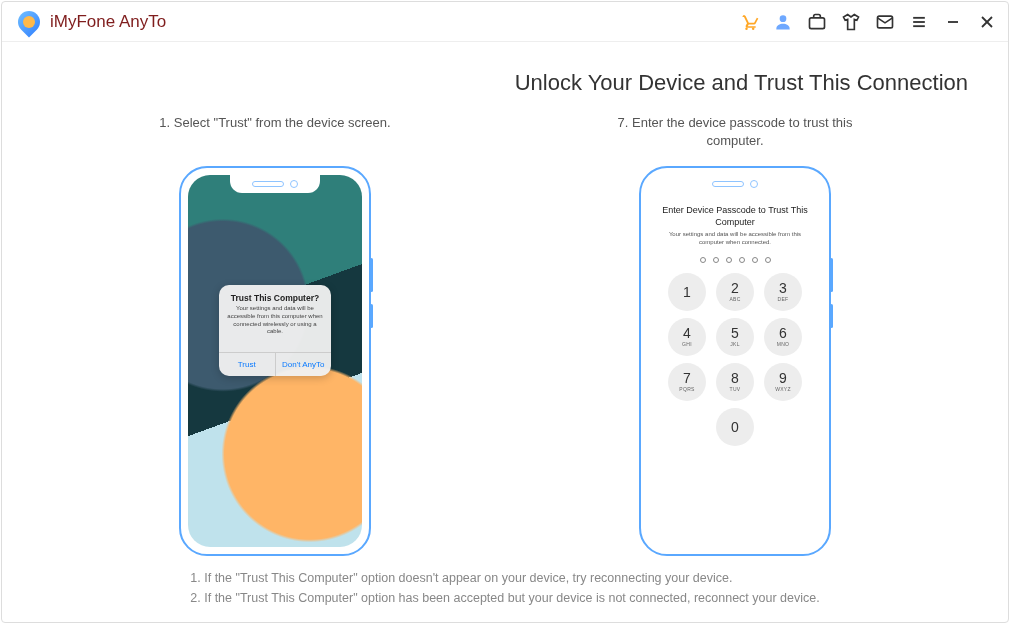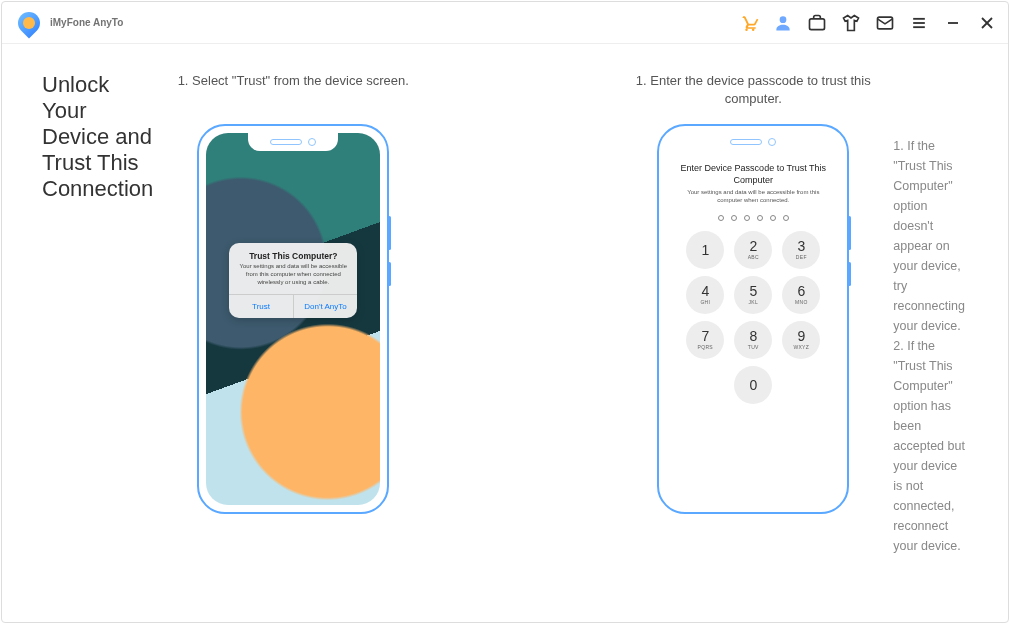--- a/index.html
+++ b/index.html
@@ -38,35 +38,35 @@
   }
   .logo::after {
     content:"";
     position:absolute;
     top:5px; left:5px;
     width:12px; height:12px;
     background:#ffb94a;
     border-radius:50%;
     transform: rotate(45deg);
   }
-  .app-title { font-size: 10px; font-weight: 700; color: #737373; }
+  .app-title { font-size: 17px; font-weight: 400; color: #7f1d1d; }
   .titlebar-spacer { flex: 1; }
   .titlebar-buttons { display: flex; align-items: center; gap: 12px; }
   .tb-btn { width: 22px; height: 22px; display:flex; align-items:center; justify-content:center; cursor:pointer; color:#333; }
   .tb-btn svg { width: 20px; height: 20px; }
   .cart-btn { color:#ffa726; }
   .user-btn { color:#6ea8ff; }
 
   
   .content {
     flex: 1;
     padding: 28px 40px 14px 40px;
     display: flex;
-    flex-direction: row;
-    align-items: flex-start;
+    flex-direction: column;
+    align-items: flex-end;
   }
   .main-title {
     font-size: 22px;
     font-weight: 500;
     color: #333;
     margin-bottom: 18px;
   }
   .steps {
     display: flex;
     gap: 180px;
@@ -152,30 +152,30 @@
     background:
       radial-gradient(circle at 70% 75%, #ffb566 0 28%, transparent 29%),
       radial-gradient(circle at 20% 35%, #3d5a6e 0 30%, transparent 31%),
       linear-gradient(160deg, #2f7f7a 0 35%, #15383f 35% 60%, #bfe2ec 60% 100%);
   }
   .dialog {
     position:absolute;
     top: 110px;
     left: 50%;
     transform: translateX(-50%);
-    width: 128px;
+    width: 112px;
     background: rgba(240,240,240,0.96);
     border-radius: 10px;
     text-align: center;
     overflow:hidden;
     box-shadow: 0 2px 8px rgba(0,0,0,0.2);
   }
   .dialog-title { font-size: 8.5px; font-weight:600; padding: 8px 6px 2px; color:#222;}
   .dialog-msg { font-size: 6px; color:#444; padding: 0 6px 8px; line-height:1.3;}
-  .dialog-actions { display:flex; border-top:0.5px solid #ccc; }
+  .dialog-actions { display:flex; border-top:0.5px solid #ccc;margin-top:8px; }
   .dialog-btn { flex:1; font-size:8px; color:#0a7aff; padding:7px 0; cursor:pointer; }
   .dialog-btn + .dialog-btn { border-left:0.5px solid #ccc; }
 
   
   .passcode-screen {
     position:absolute; inset:0;
     background:#fff;
     padding-top: 30px;
     display:flex;
     flex-direction:column;
@@ -288,21 +288,21 @@
               <div class="dialog-actions">
                 <div class="dialog-btn">Trust</div>
                 <div class="dialog-btn">Don't AnyTo</div>
               </div>
             </div>
           </div>
         </div>
       </div>
 
       <div class="step">
-        <div class="step-label">1. Enter the device passcode to trust this computer.</div>
+        <div class="step-label">7. Enter the device passcode to trust this computer.</div>
         <div class="phone">
           <div class="phone-side-btn"></div>
           <div class="phone-side-btn2"></div>
           <div class="phone-screen">
             <div class="notch"></div>
             <div class="passcode-screen">
               <div class="pass-title">Enter Device Passcode to Trust This Computer</div>
               <div class="pass-msg">Your settings and data will be accessible from this computer when connected.</div>
               <div class="pass-dots">
                 <div class="pass-dot"></div>

